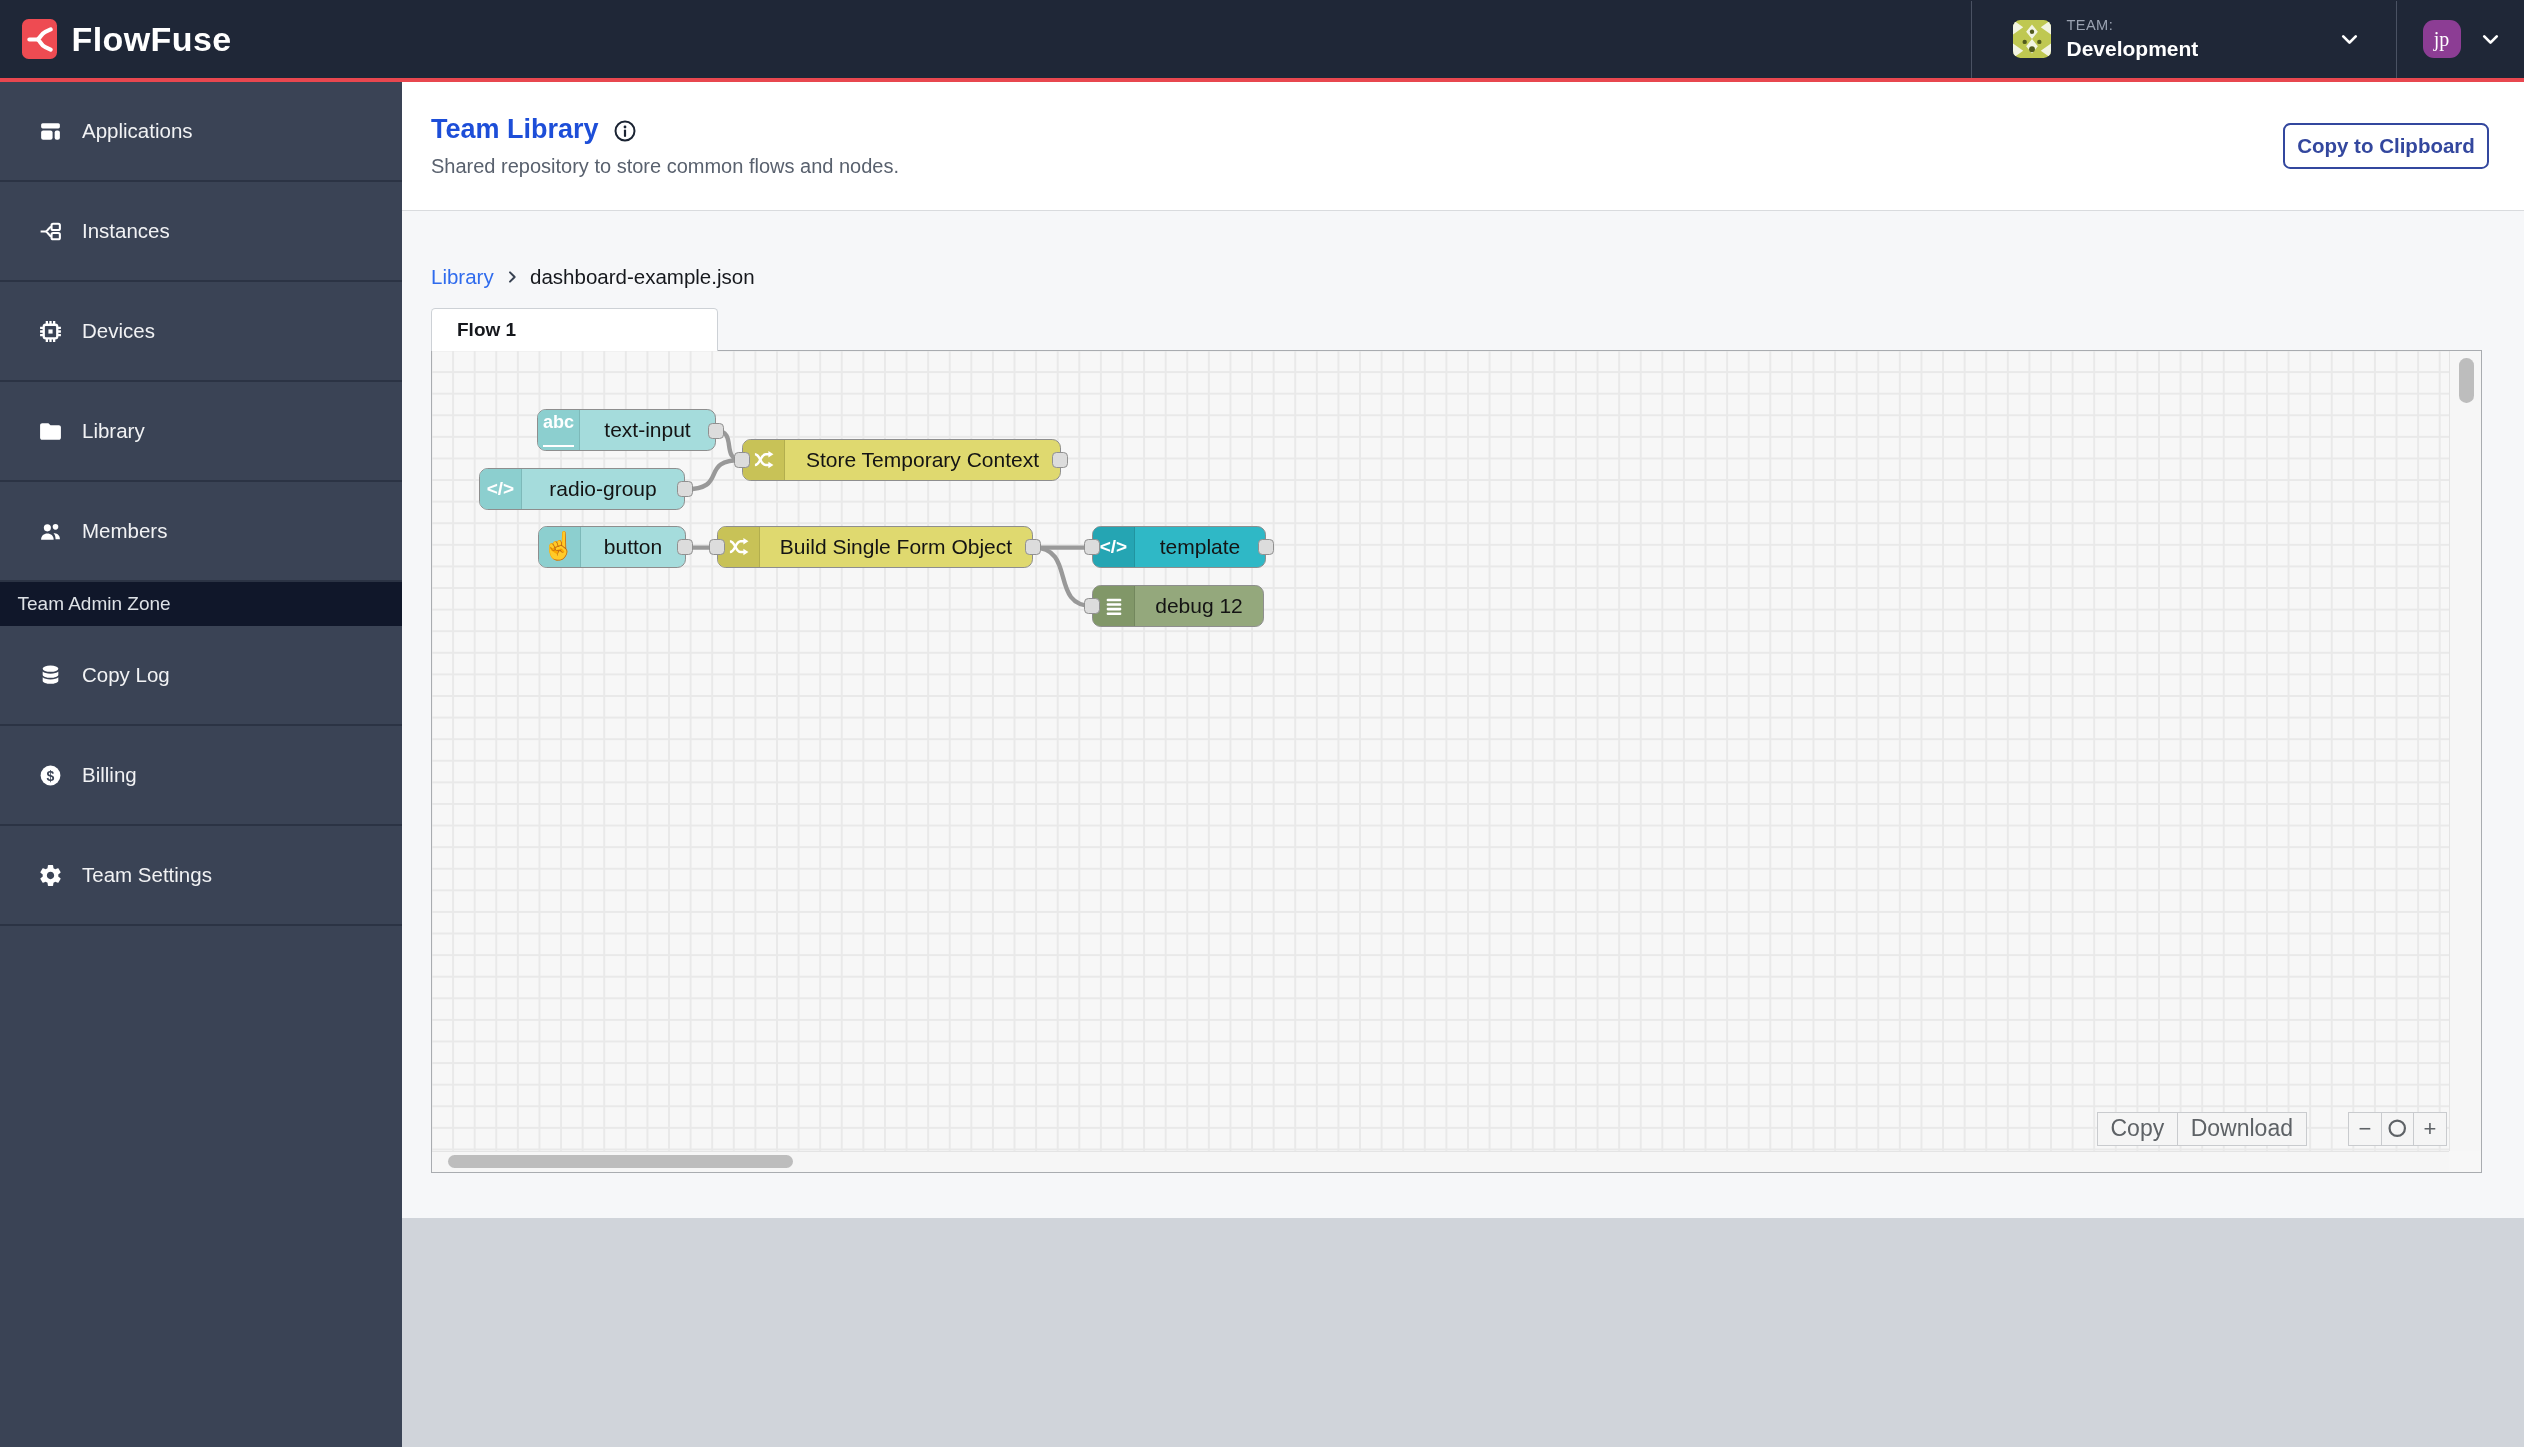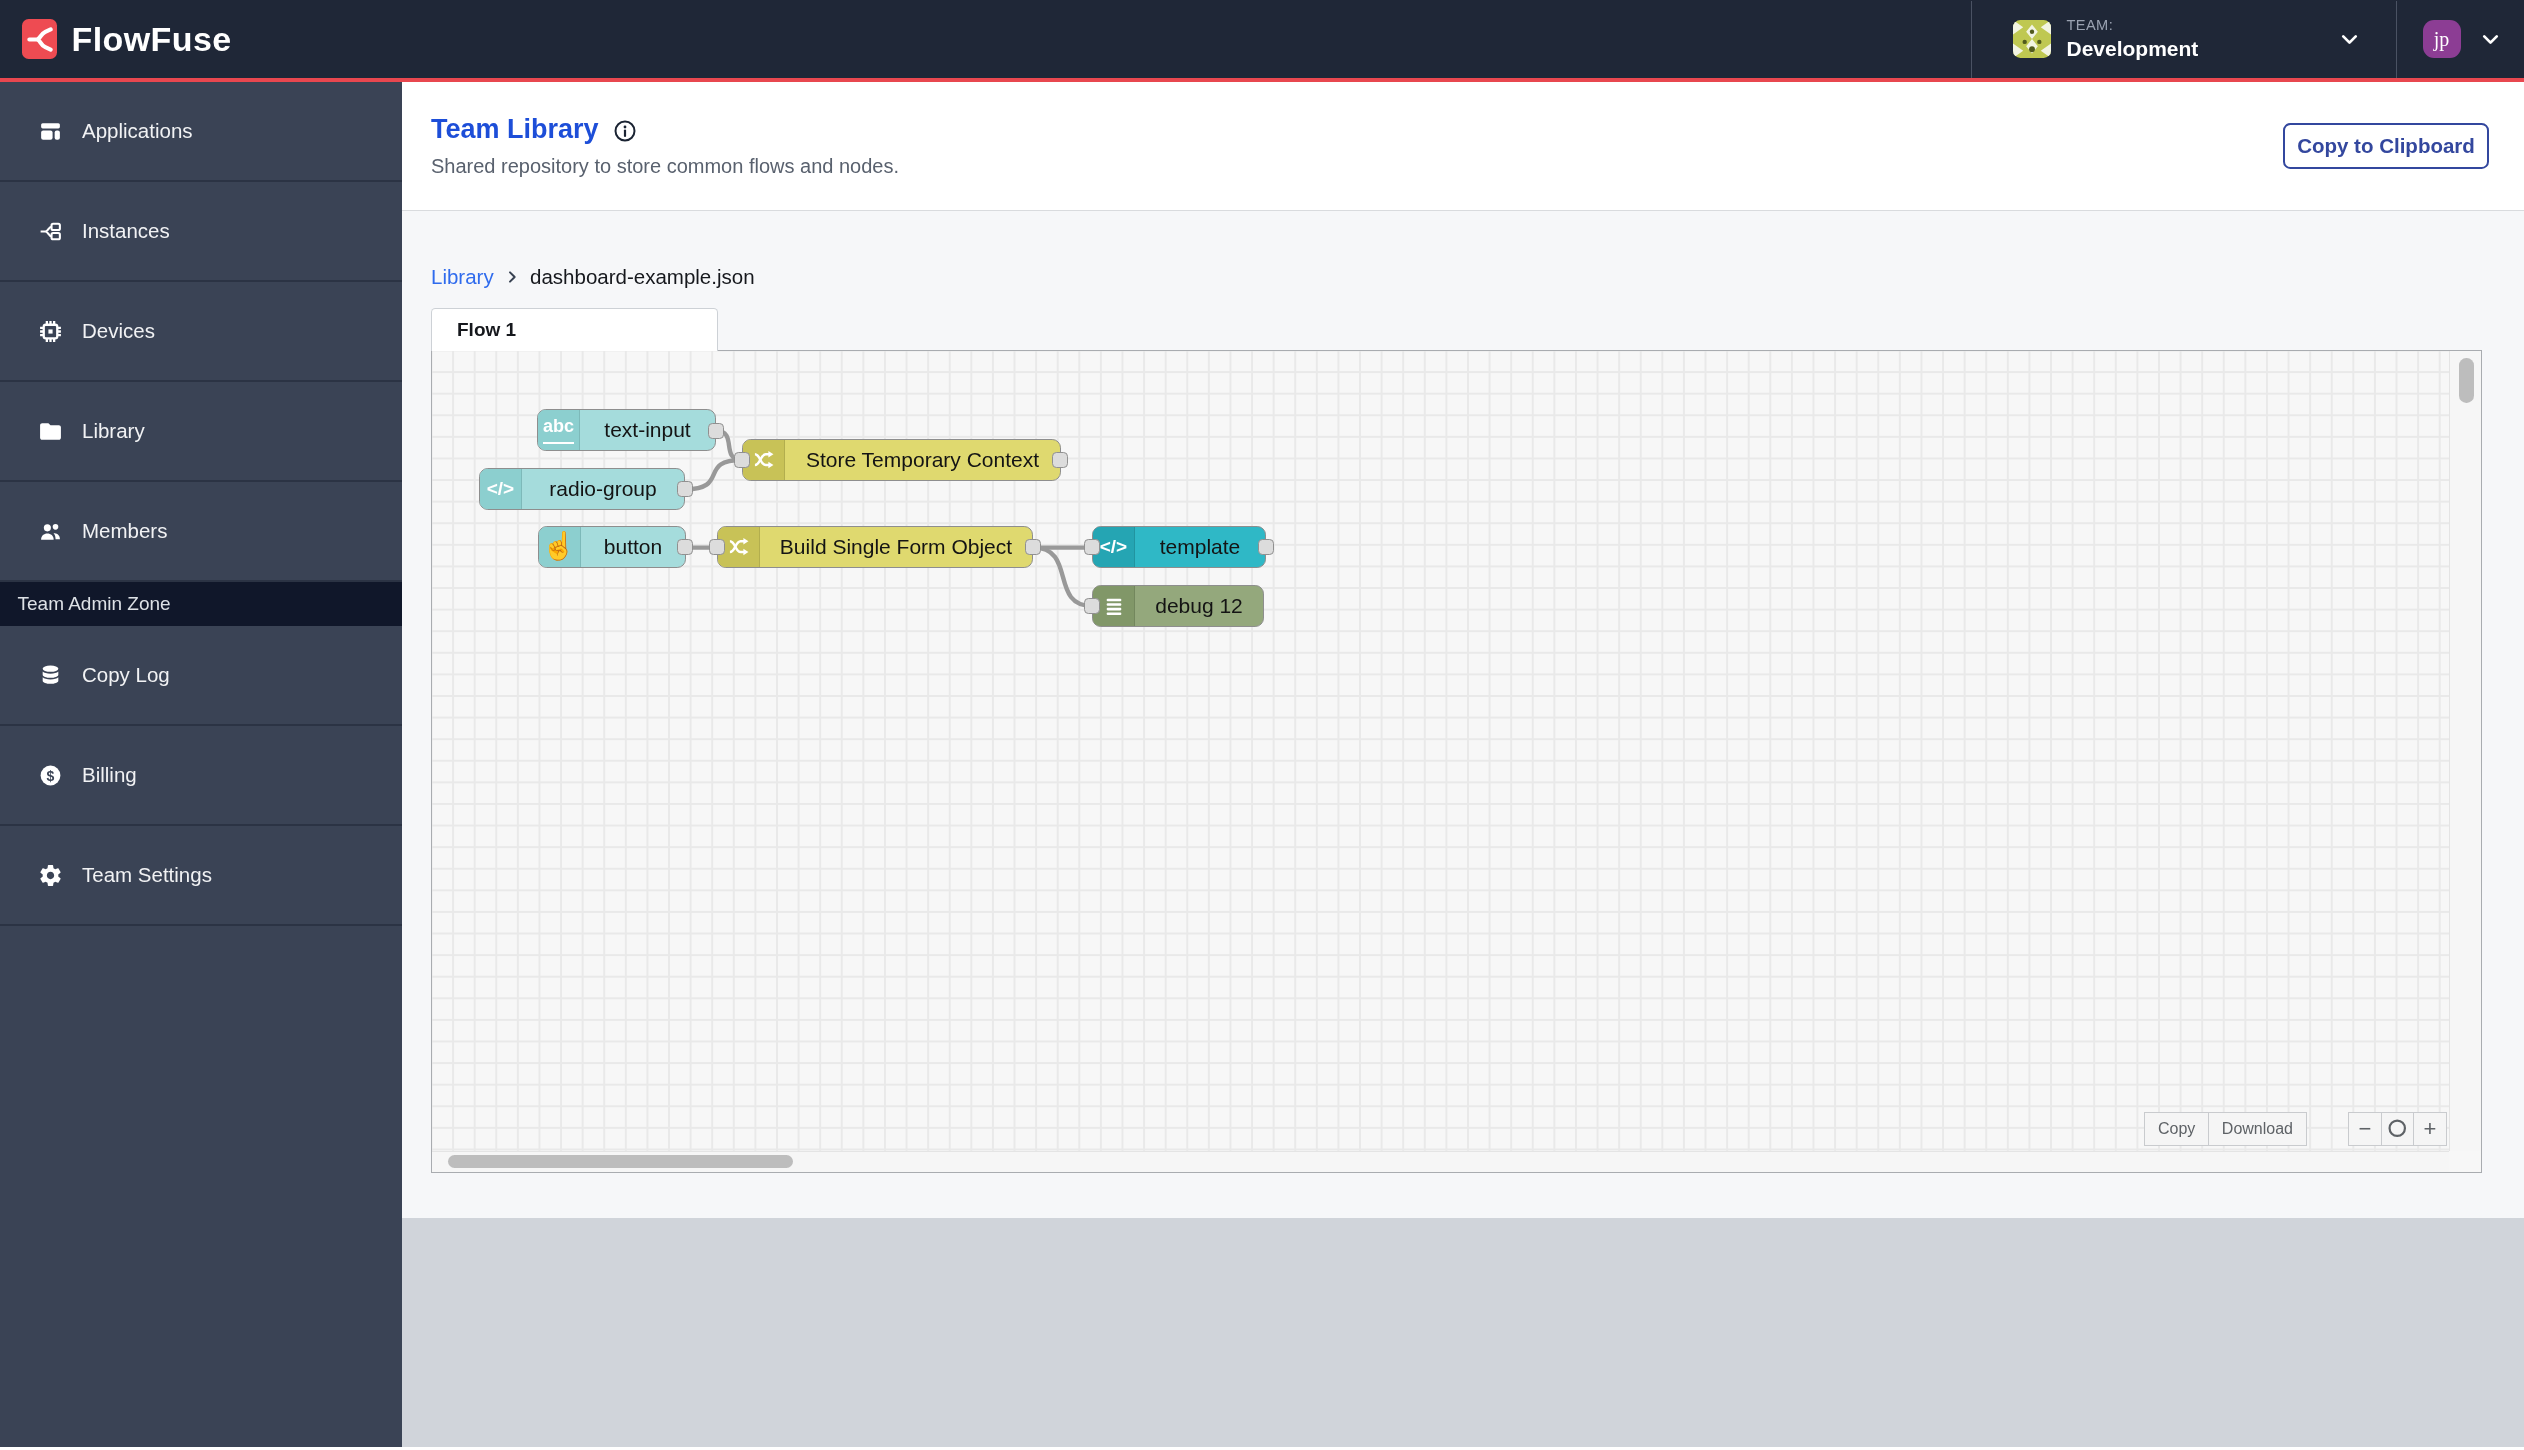--- a/index.html
+++ b/index.html
@@ -75,41 +75,41 @@
             linear-gradient(to right,#E9E9E9 1.5px,transparent 1.5px),
             linear-gradient(to bottom,#E9E9E9 1.5px,transparent 1.5px);
           background-size:21.6px 21.6px; background-position:-1.5px -1.5px; }
   #wires-svg { position:absolute; left:0; top:0; z-index:1; }
   .flow-node { position:absolute; height:42px; border:1.5px solid #8E8E8E; border-radius:8.8px;
                display:flex; z-index:2; cursor:pointer; }
   .node-iconbox { width:42px; flex:0 0 auto; border-radius:7.3px 0 0 7.3px;
                   display:flex; align-items:center; justify-content:center;
                   border-right:1.5px solid rgba(0,0,0,0.10); color:#fff; }
   .node-iconbox .txt-ic { font-size:19px; font-weight:700; color:#fff; }
-  .node-iconbox .abc { border-bottom:2.9px solid #fff; padding-bottom:5px; font-size:18px; }
+  .node-iconbox .abc { border-bottom:2.9px solid #fff; padding-bottom:12px; font-size:18px; }
   .node-iconbox .hand { font-size:27px; line-height:1; }
   .node-label { flex:1; display:flex; align-items:center; justify-content:center;
                 font-size:21px; color:#141414; white-space:nowrap; padding:0 11.7px; }
   .port { position:absolute; width:16px; height:16px; background:#DCDCDC;
           border:1.5px solid #909090; border-radius:4.4px; z-index:3; cursor:crosshair; }
 
   .vscroll { position:absolute; top:0; right:0; bottom:21px; width:32px; background:#F6F6F6;
              border-left:1.5px solid #E4E4E4; z-index:4; }
   .vthumb { position:absolute; top:7.3px; right:7.3px; width:14.6px; height:45px;
             background:#BDBDBD; border-radius:7.3px; }
   .hscroll { position:absolute; left:0; right:32px; bottom:0; height:21px; background:#F6F6F6;
              border-top:1.5px solid #E4E4E4; z-index:4; }
   .hthumb { position:absolute; left:16px; top:3.7px; width:345px; height:13px;
             background:#BDBDBD; border-radius:6.6px; }
 
   .canvas-controls { position:absolute; bottom:26px; z-index:5; display:flex; }
   .cc-export { right:174px; }
   .cc-zoom { right:34px; }
   .cbtn { height:34px; background:#F5F5F5; border:1.5px solid #C9CBCE; color:#5E6266;
-          font-size:16px; font-family:"Liberation Sans", sans-serif; cursor:pointer;
+          font-size:23px; font-family:"Liberation Sans", sans-serif; cursor:pointer;
           display:flex; align-items:center; justify-content:center; padding:0 13px; }
   .cbtn + .cbtn { margin-left:-1.5px; }
   .zbtn { width:34px; padding:0; font-size:22px; }
 
   .footer-band { height:229px; background:#D0D4DA; }
 </style>
 </head>
 <body>
 
 <div class="app">

